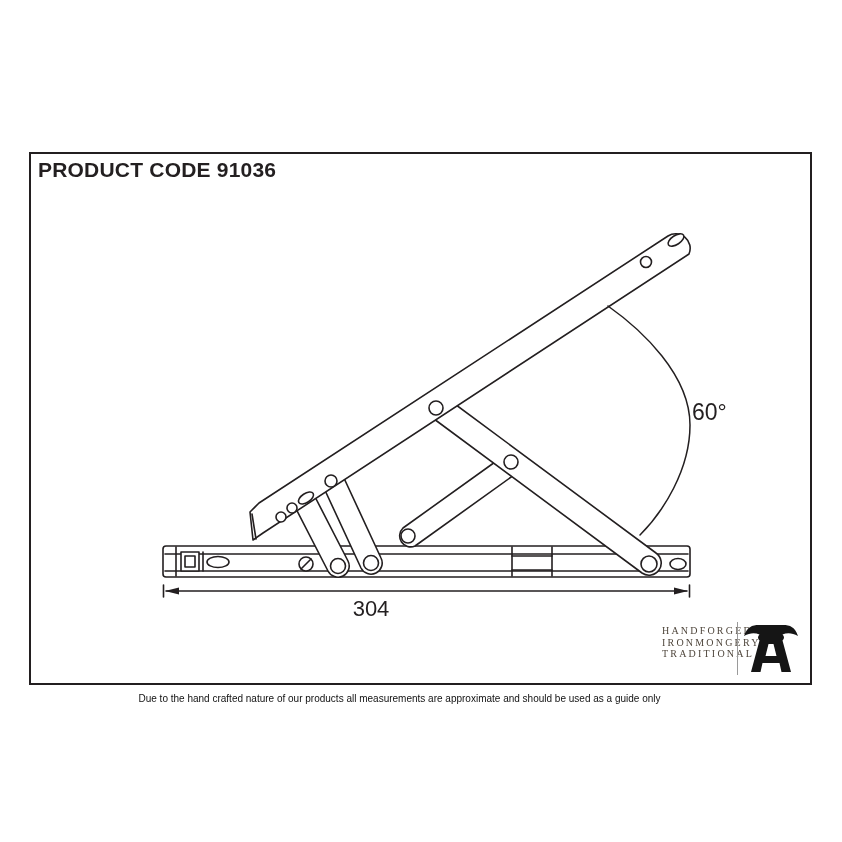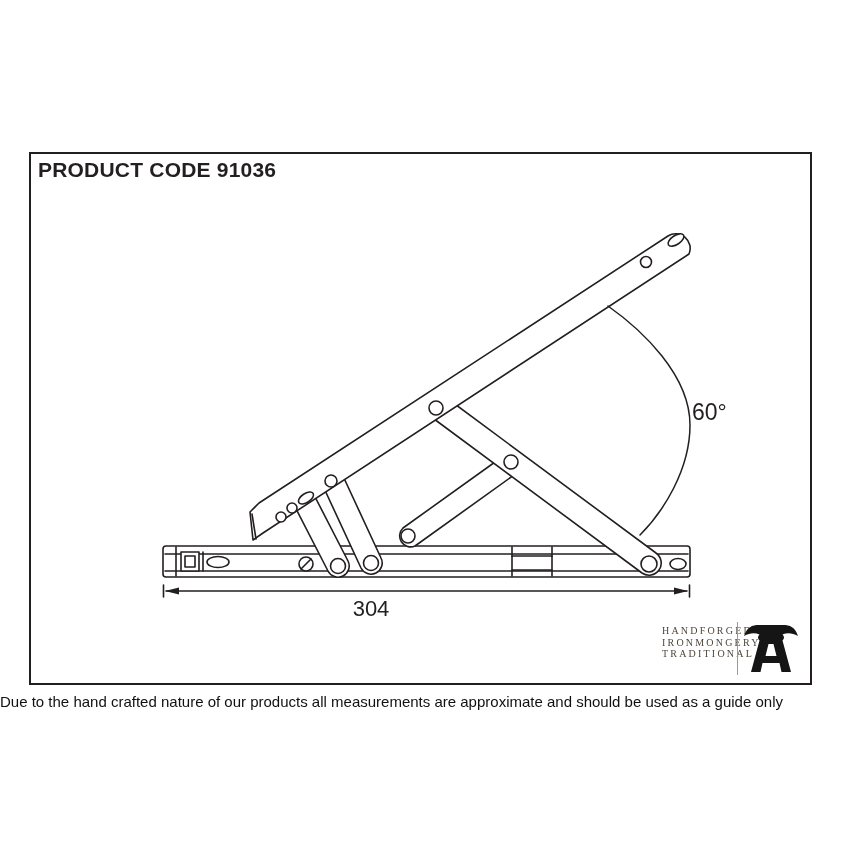--- a/index.html
+++ b/index.html
@@ -18,22 +18,22 @@
     letter-spacing:0.2px; color:#231f20; white-space:nowrap;
   }
   .logo-text {
     position:absolute; left:633px; top:473px;
     font-family:"Liberation Serif", serif; font-size:10px; line-height:11.5px;
     letter-spacing:2.2px; color:#4f463c; white-space:nowrap;
   }
   .logo-sep { position:absolute; left:708px; top:470px; width:1px; height:53px; background:#9a9a9a; }
   .anvil { position:absolute; left:714px; top:468px; width:56px; height:54px; }
   .disclaimer {
-    position:absolute; left:0; top:693px; width:799px; text-align:left;
-    font-size:15px; color:#111111; white-space:nowrap;
+    position:absolute; left:0; top:693px; width:799px; text-align:center;
+    font-size:10px; color:#111111; white-space:nowrap;
   }
   svg text { font-family:"Liberation Sans", sans-serif; fill:#231f20; }
 </style>
 </head>
 <body>
 
 <div class="frame">
   <div class="layer">
 
     <svg class="diagram-svg" viewBox="0 0 783 533" fill="none" stroke="#231f20" stroke-width="1.6" stroke-linejoin="round" stroke-linecap="round">

